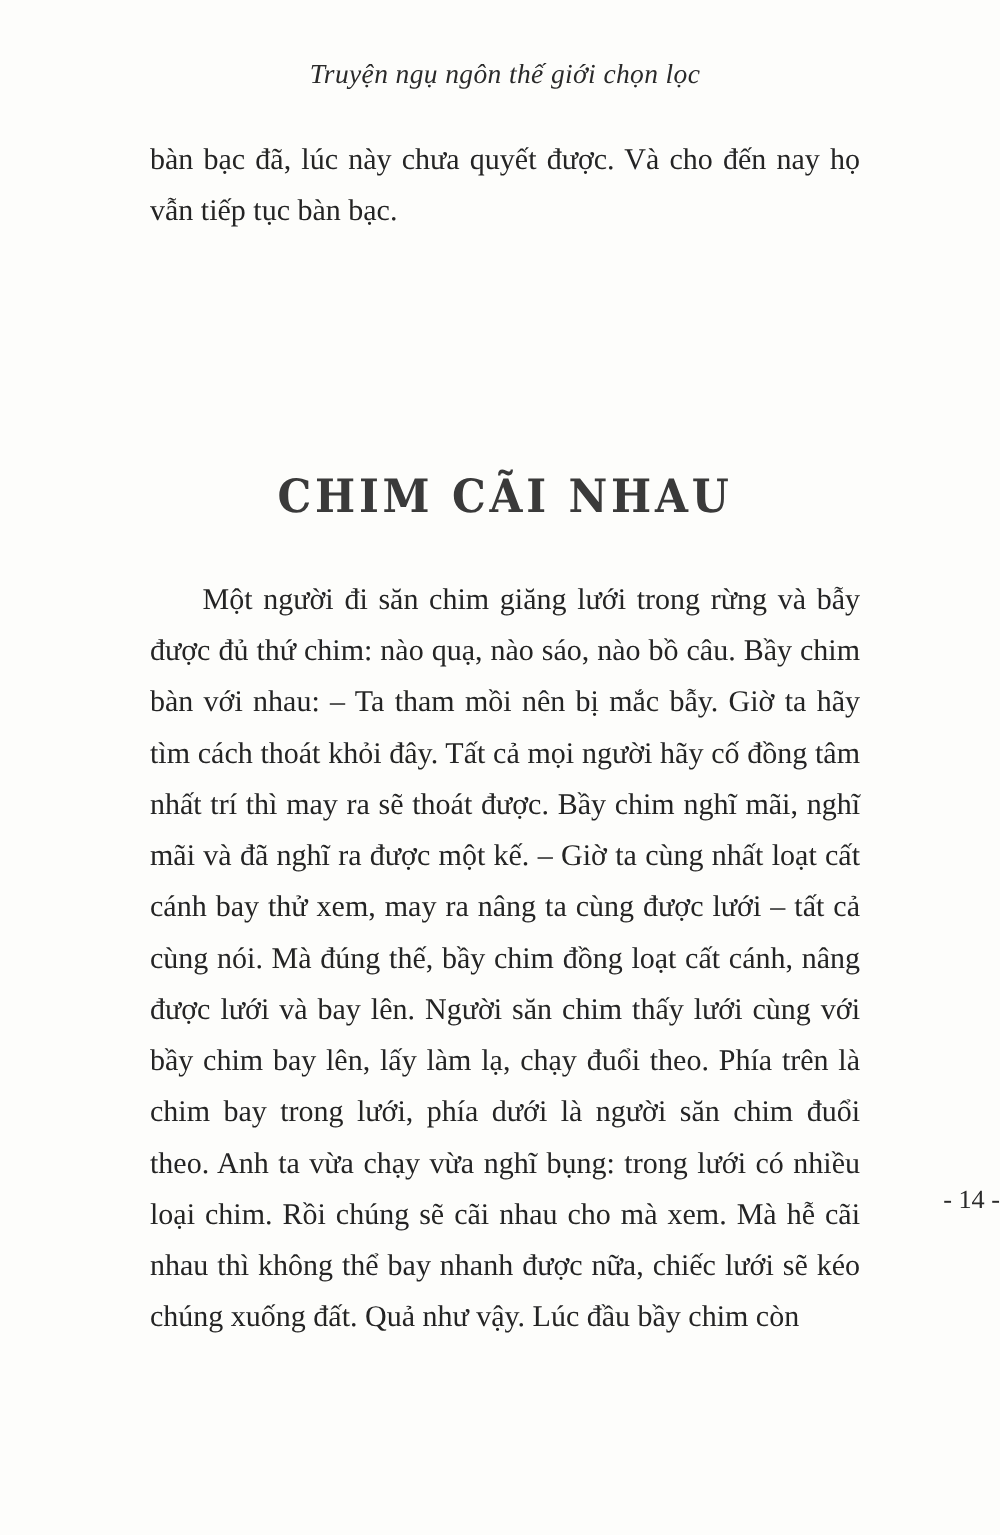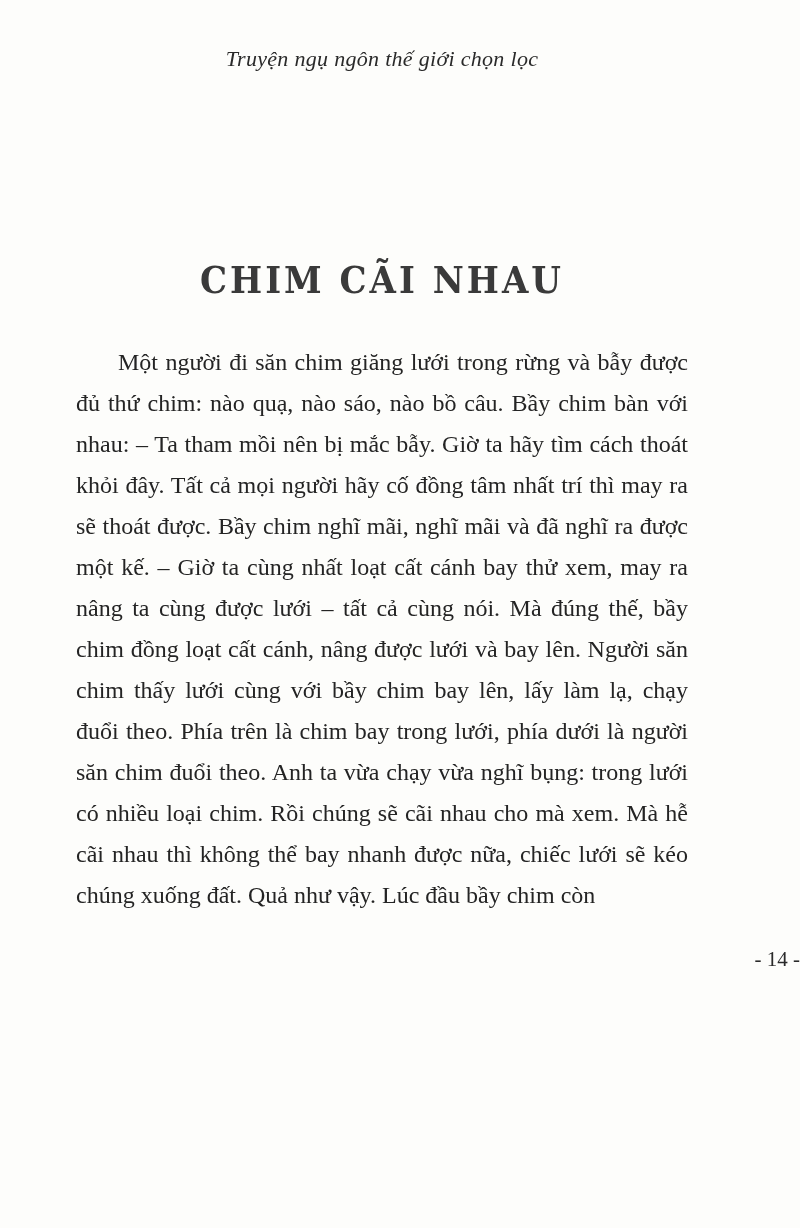--- a/index.html
+++ b/index.html
@@ -11,21 +11,21 @@
     height: 1228px;
     background: #fdfdfb;
     font-family: "Liberation Serif", "DejaVu Serif", serif;
     color: #232323;
     overflow: hidden;
   }
   .page {
     box-sizing: border-box;
     width: 800px;
     height: 1024px;
-    padding: 46px 112px 0 76px;
+    padding: 46px 112px 0 120px;
     position: relative;
   }
   .running-header {
     text-align: center;
     font-style: italic;
     font-size: 22px;
     letter-spacing: 0.3px;
     color: #2a2a2a;
     margin: 0 0 36px 0;
   }
@@ -65,20 +65,21 @@
     color: #2a2a2a;
   }
 </style>
 </head>
 <body>
 
 <div class="page">
 
   <div class="running-header">Truyện ngụ ngôn thế giới chọn lọc</div>
 
+  <p class="intro-paragraph">bàn bạc đã, lúc này chưa quyết được. Và cho đến nay họ vẫn tiếp tục bàn bạc.</p>
 
   <div class="chapter-title">CHIM CÃI NHAU</div>
 
   <p class="body-paragraph">Một người đi săn chim giăng lưới trong rừng và bẫy được đủ thứ chim: nào quạ, nào sáo, nào bồ câu. Bầy chim bàn với nhau: – Ta tham mồi nên bị mắc bẫy. Giờ ta hãy tìm cách thoát khỏi đây. Tất cả mọi người hãy cố đồng tâm nhất trí thì may ra sẽ thoát được. Bầy chim nghĩ mãi, nghĩ mãi và đã nghĩ ra được một kế. – Giờ ta cùng nhất loạt cất cánh bay thử xem, may ra nâng ta cùng được lưới – tất cả cùng nói. Mà đúng thế, bầy chim đồng loạt cất cánh, nâng được lưới và bay lên. Người săn chim thấy lưới cùng với bầy chim bay lên, lấy làm lạ, chạy đuổi theo. Phía trên là chim bay trong lưới, phía dưới là người săn chim đuổi theo. Anh ta vừa chạy vừa nghĩ bụng: trong lưới có nhiều loại chim. Rồi chúng sẽ cãi nhau cho mà xem. Mà hễ cãi nhau thì không thể bay nhanh được nữa, chiếc lưới sẽ kéo chúng xuống đất. Quả như vậy. Lúc đầu bầy chim còn</p>
 
   <div class="page-number">- 14 -</div>
 
 </div>
 
 </body></html>

